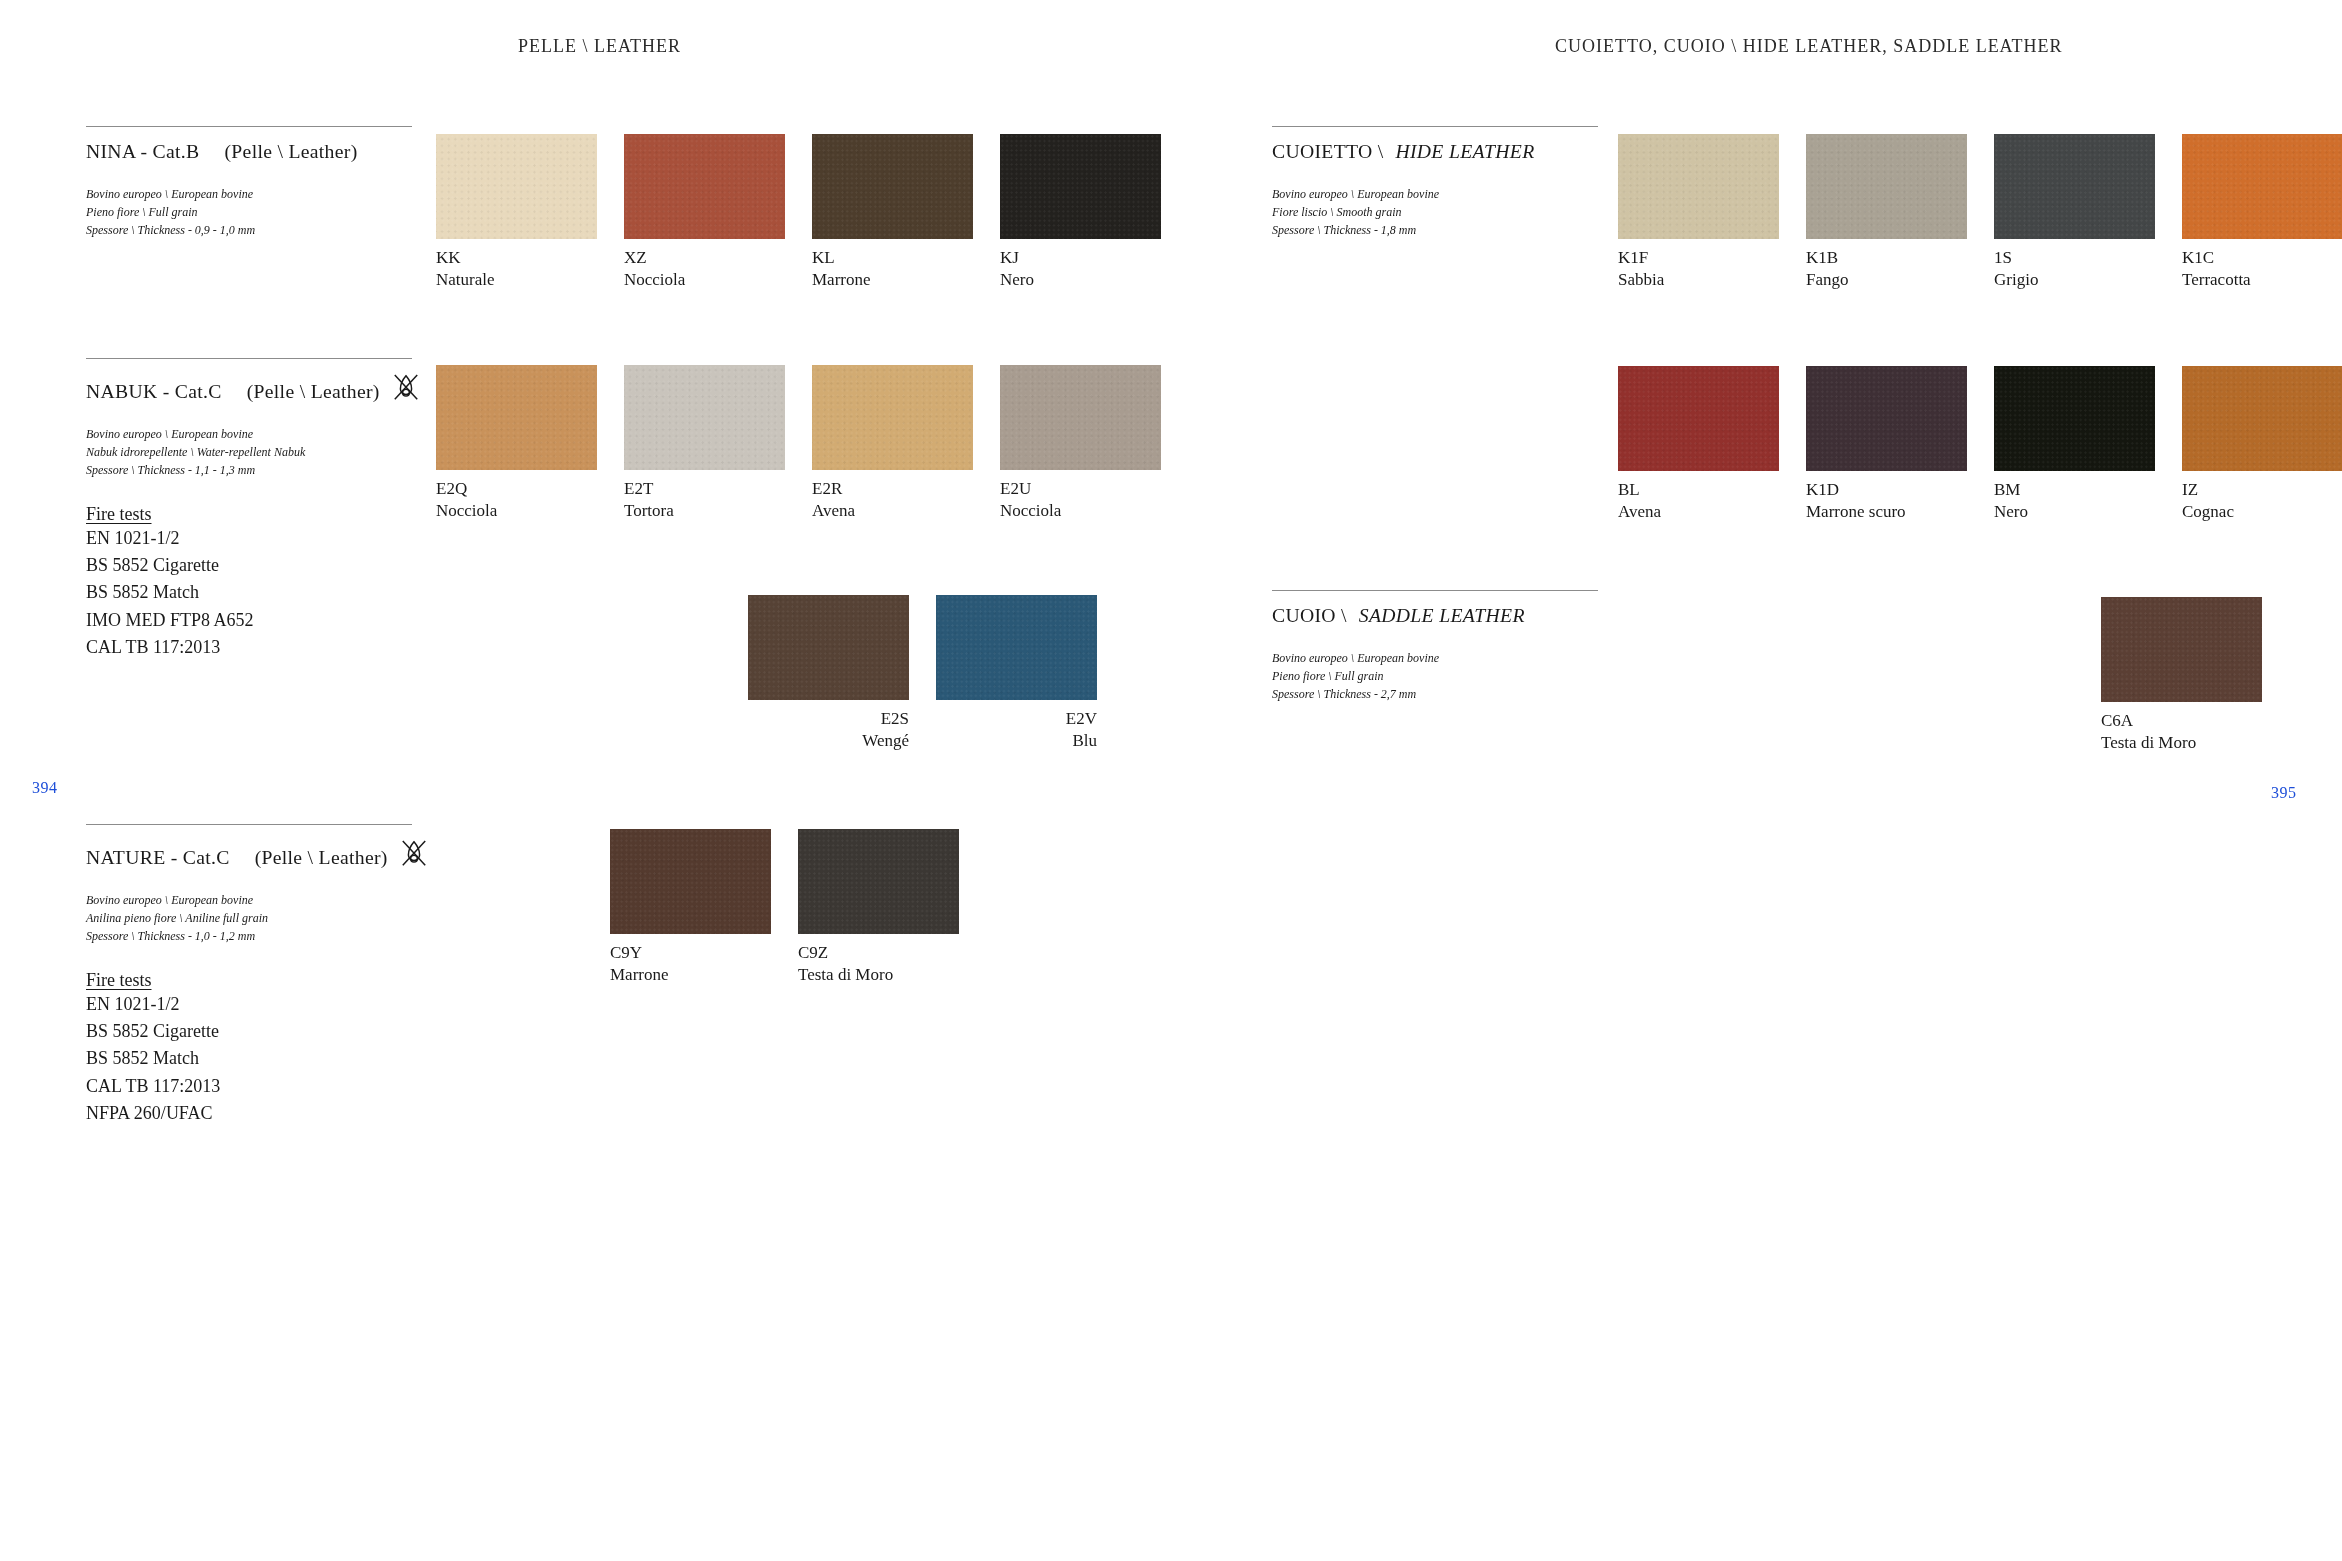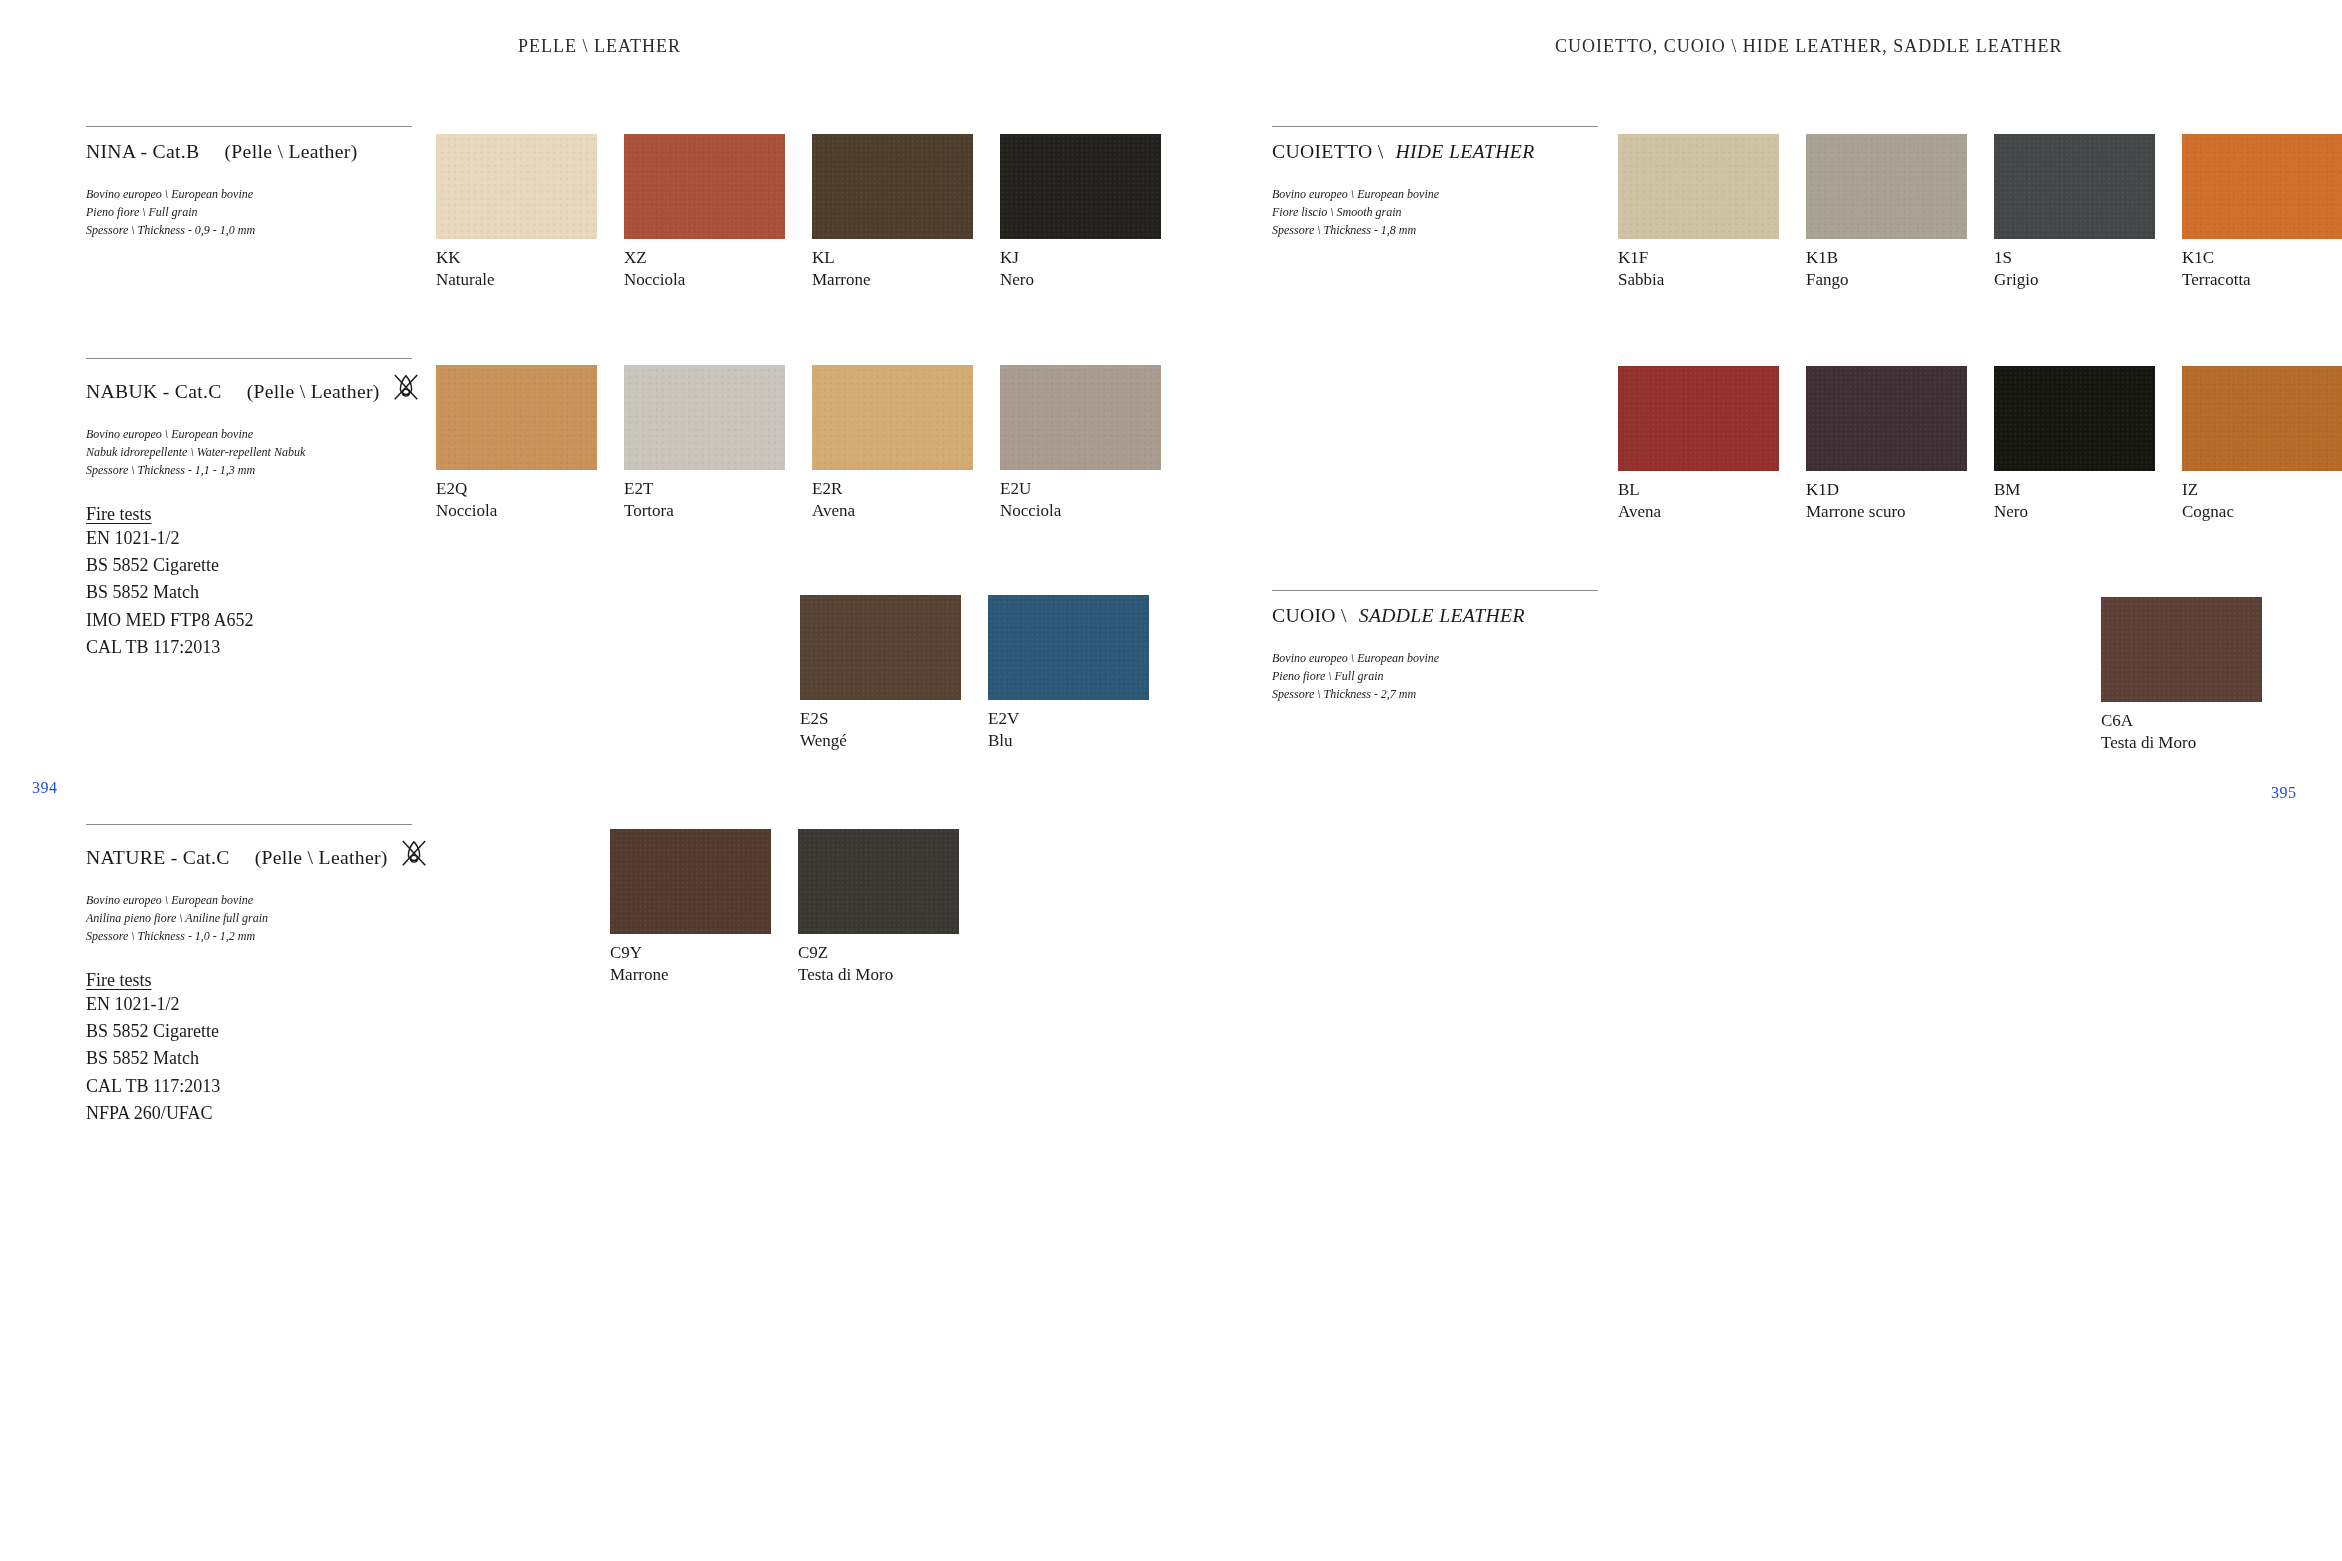--- a/index.html
+++ b/index.html
@@ -216,21 +216,21 @@
     <div class="sw-code">E2R</div>
     <div class="sw-name">Avena</div>
   </div>
   <div class="swatch">
     <div class="chip" style="background-color: rgb(168, 156, 144);"></div>
     <div class="sw-code">E2U</div>
     <div class="sw-name">Nocciola</div>
   </div>
 </div>
 
-<div class="swatch-row" style="left:800px; top:595px;">
+<div class="swatch-row" style="left:748px; top:595px;text-align:right;">
   <div class="swatch">
     <div class="chip" style="background-color: rgb(86, 66, 53);"></div>
     <div class="sw-code">E2S</div>
     <div class="sw-name">Wengé</div>
   </div>
   <div class="swatch">
     <div class="chip" style="background-color: rgb(42, 88, 118);"></div>
     <div class="sw-code">E2V</div>
     <div class="sw-name">Blu</div>
   </div>

